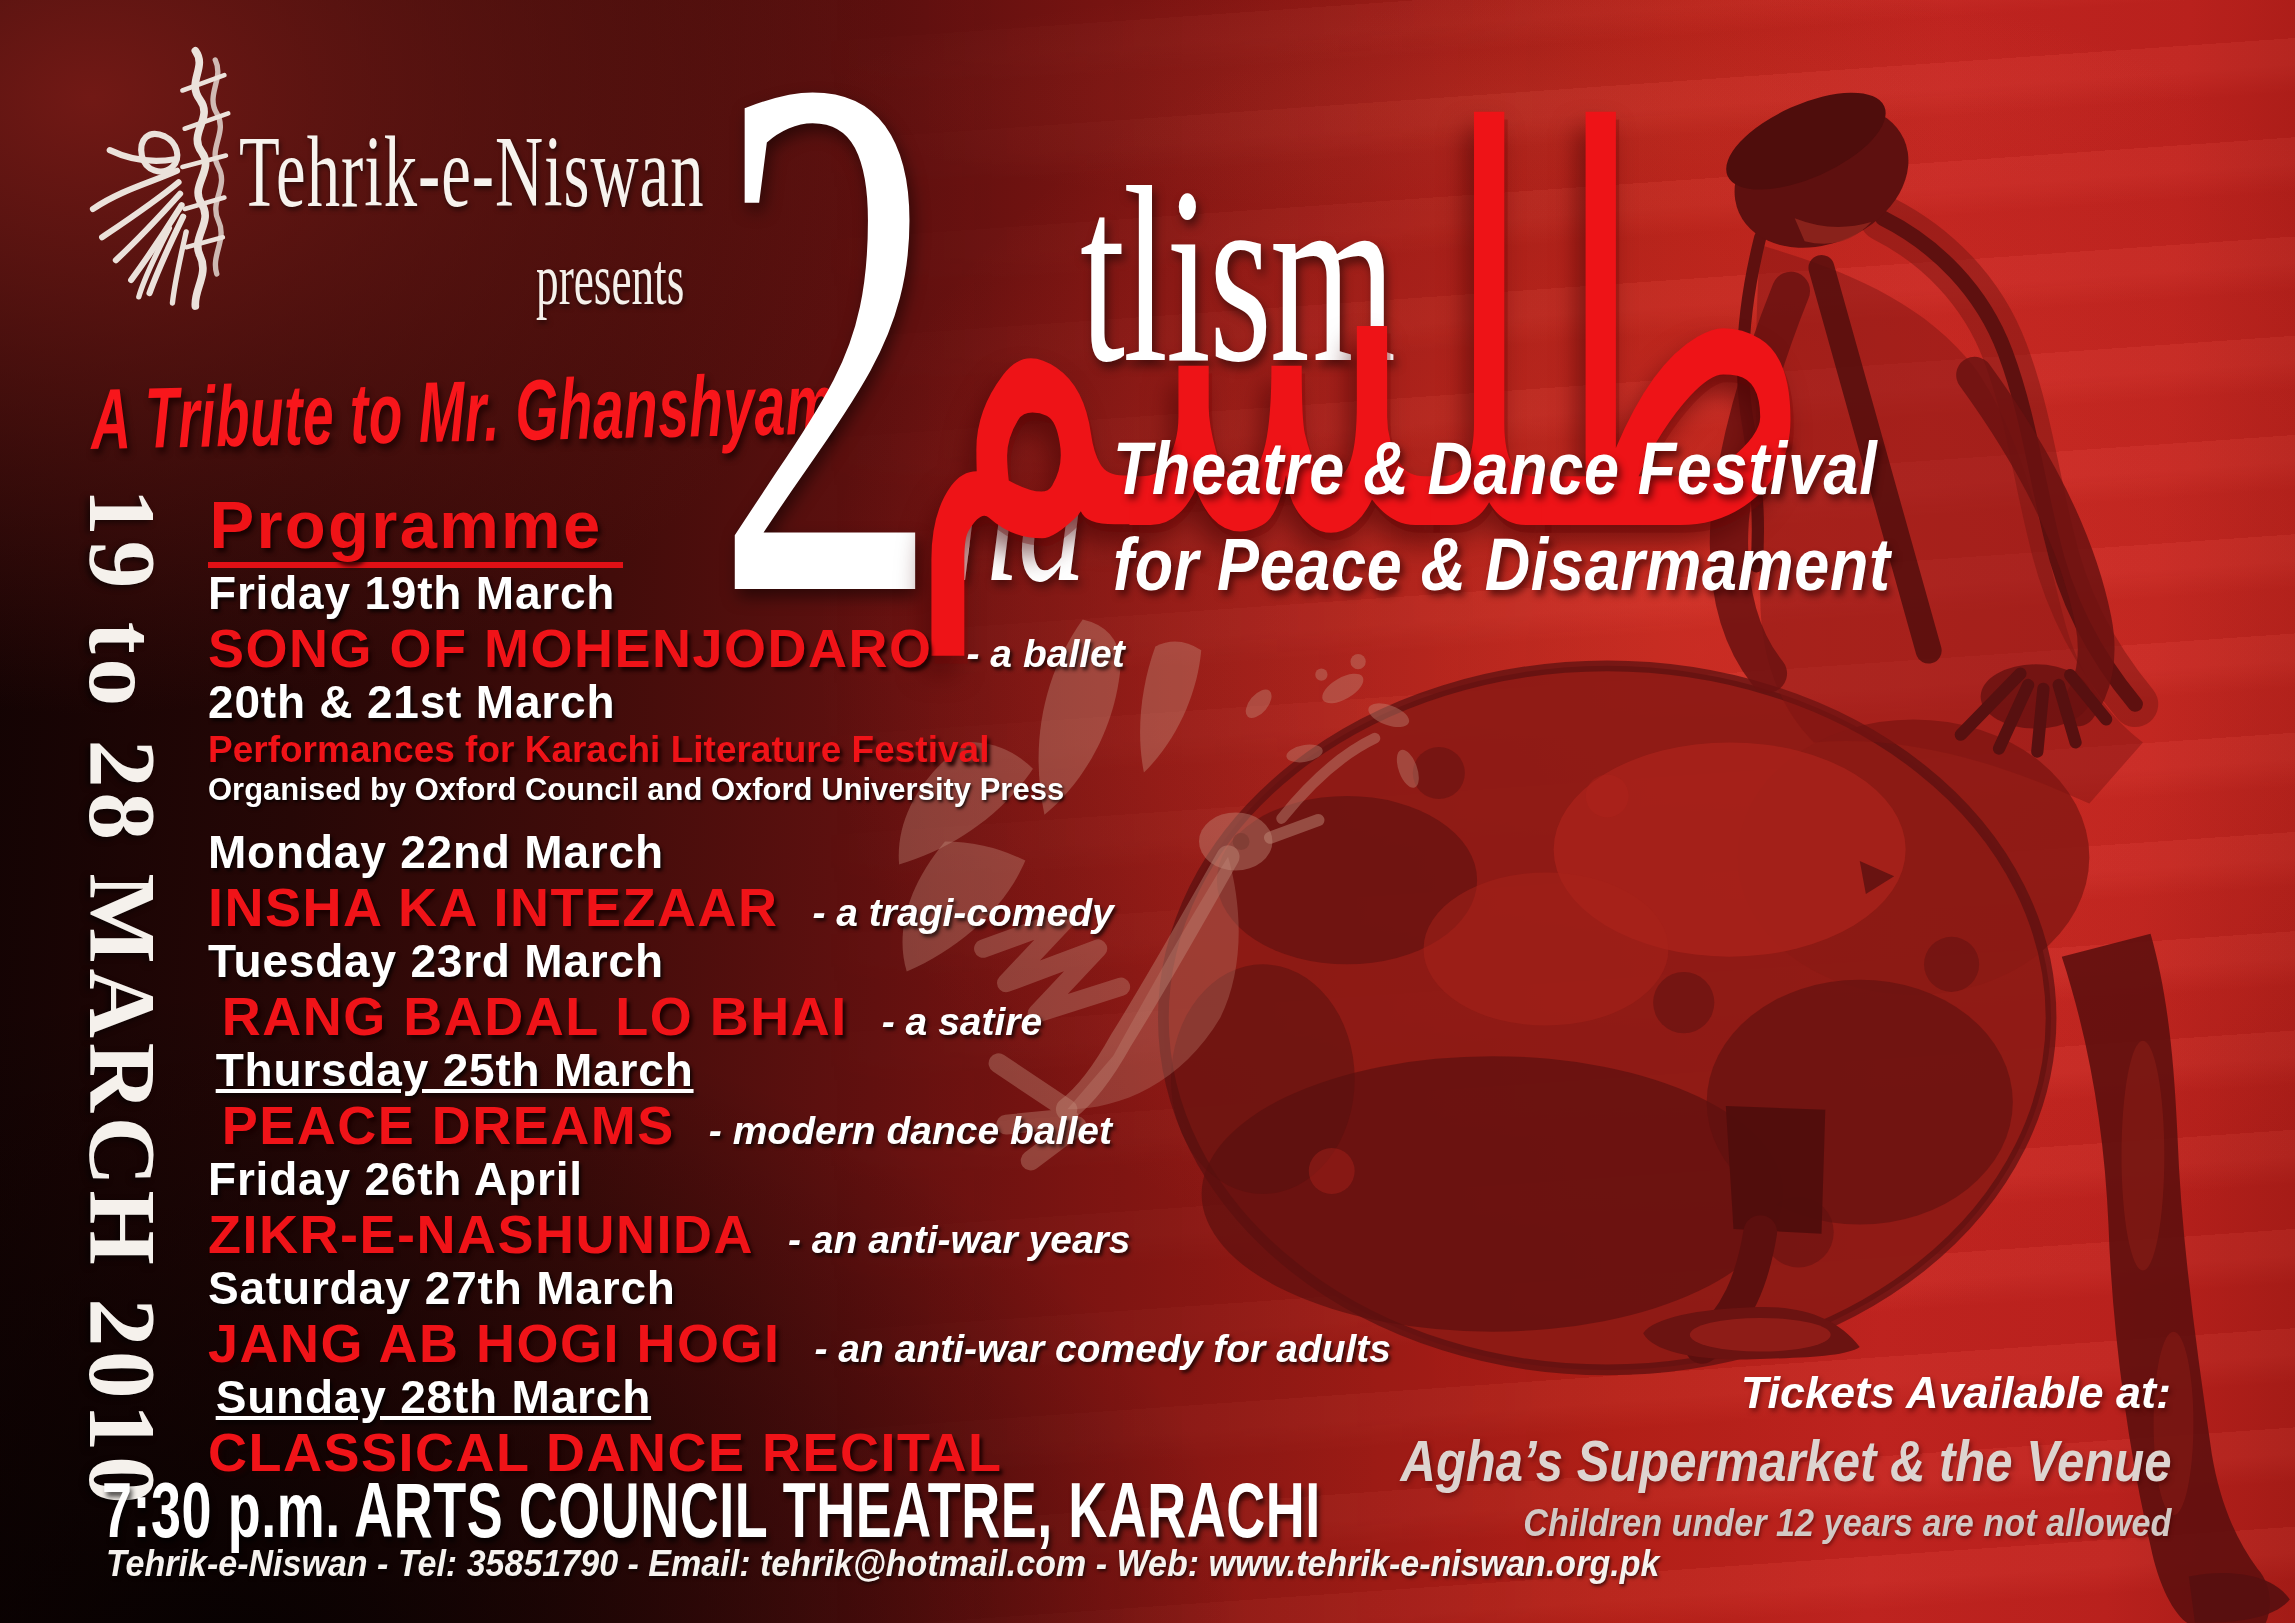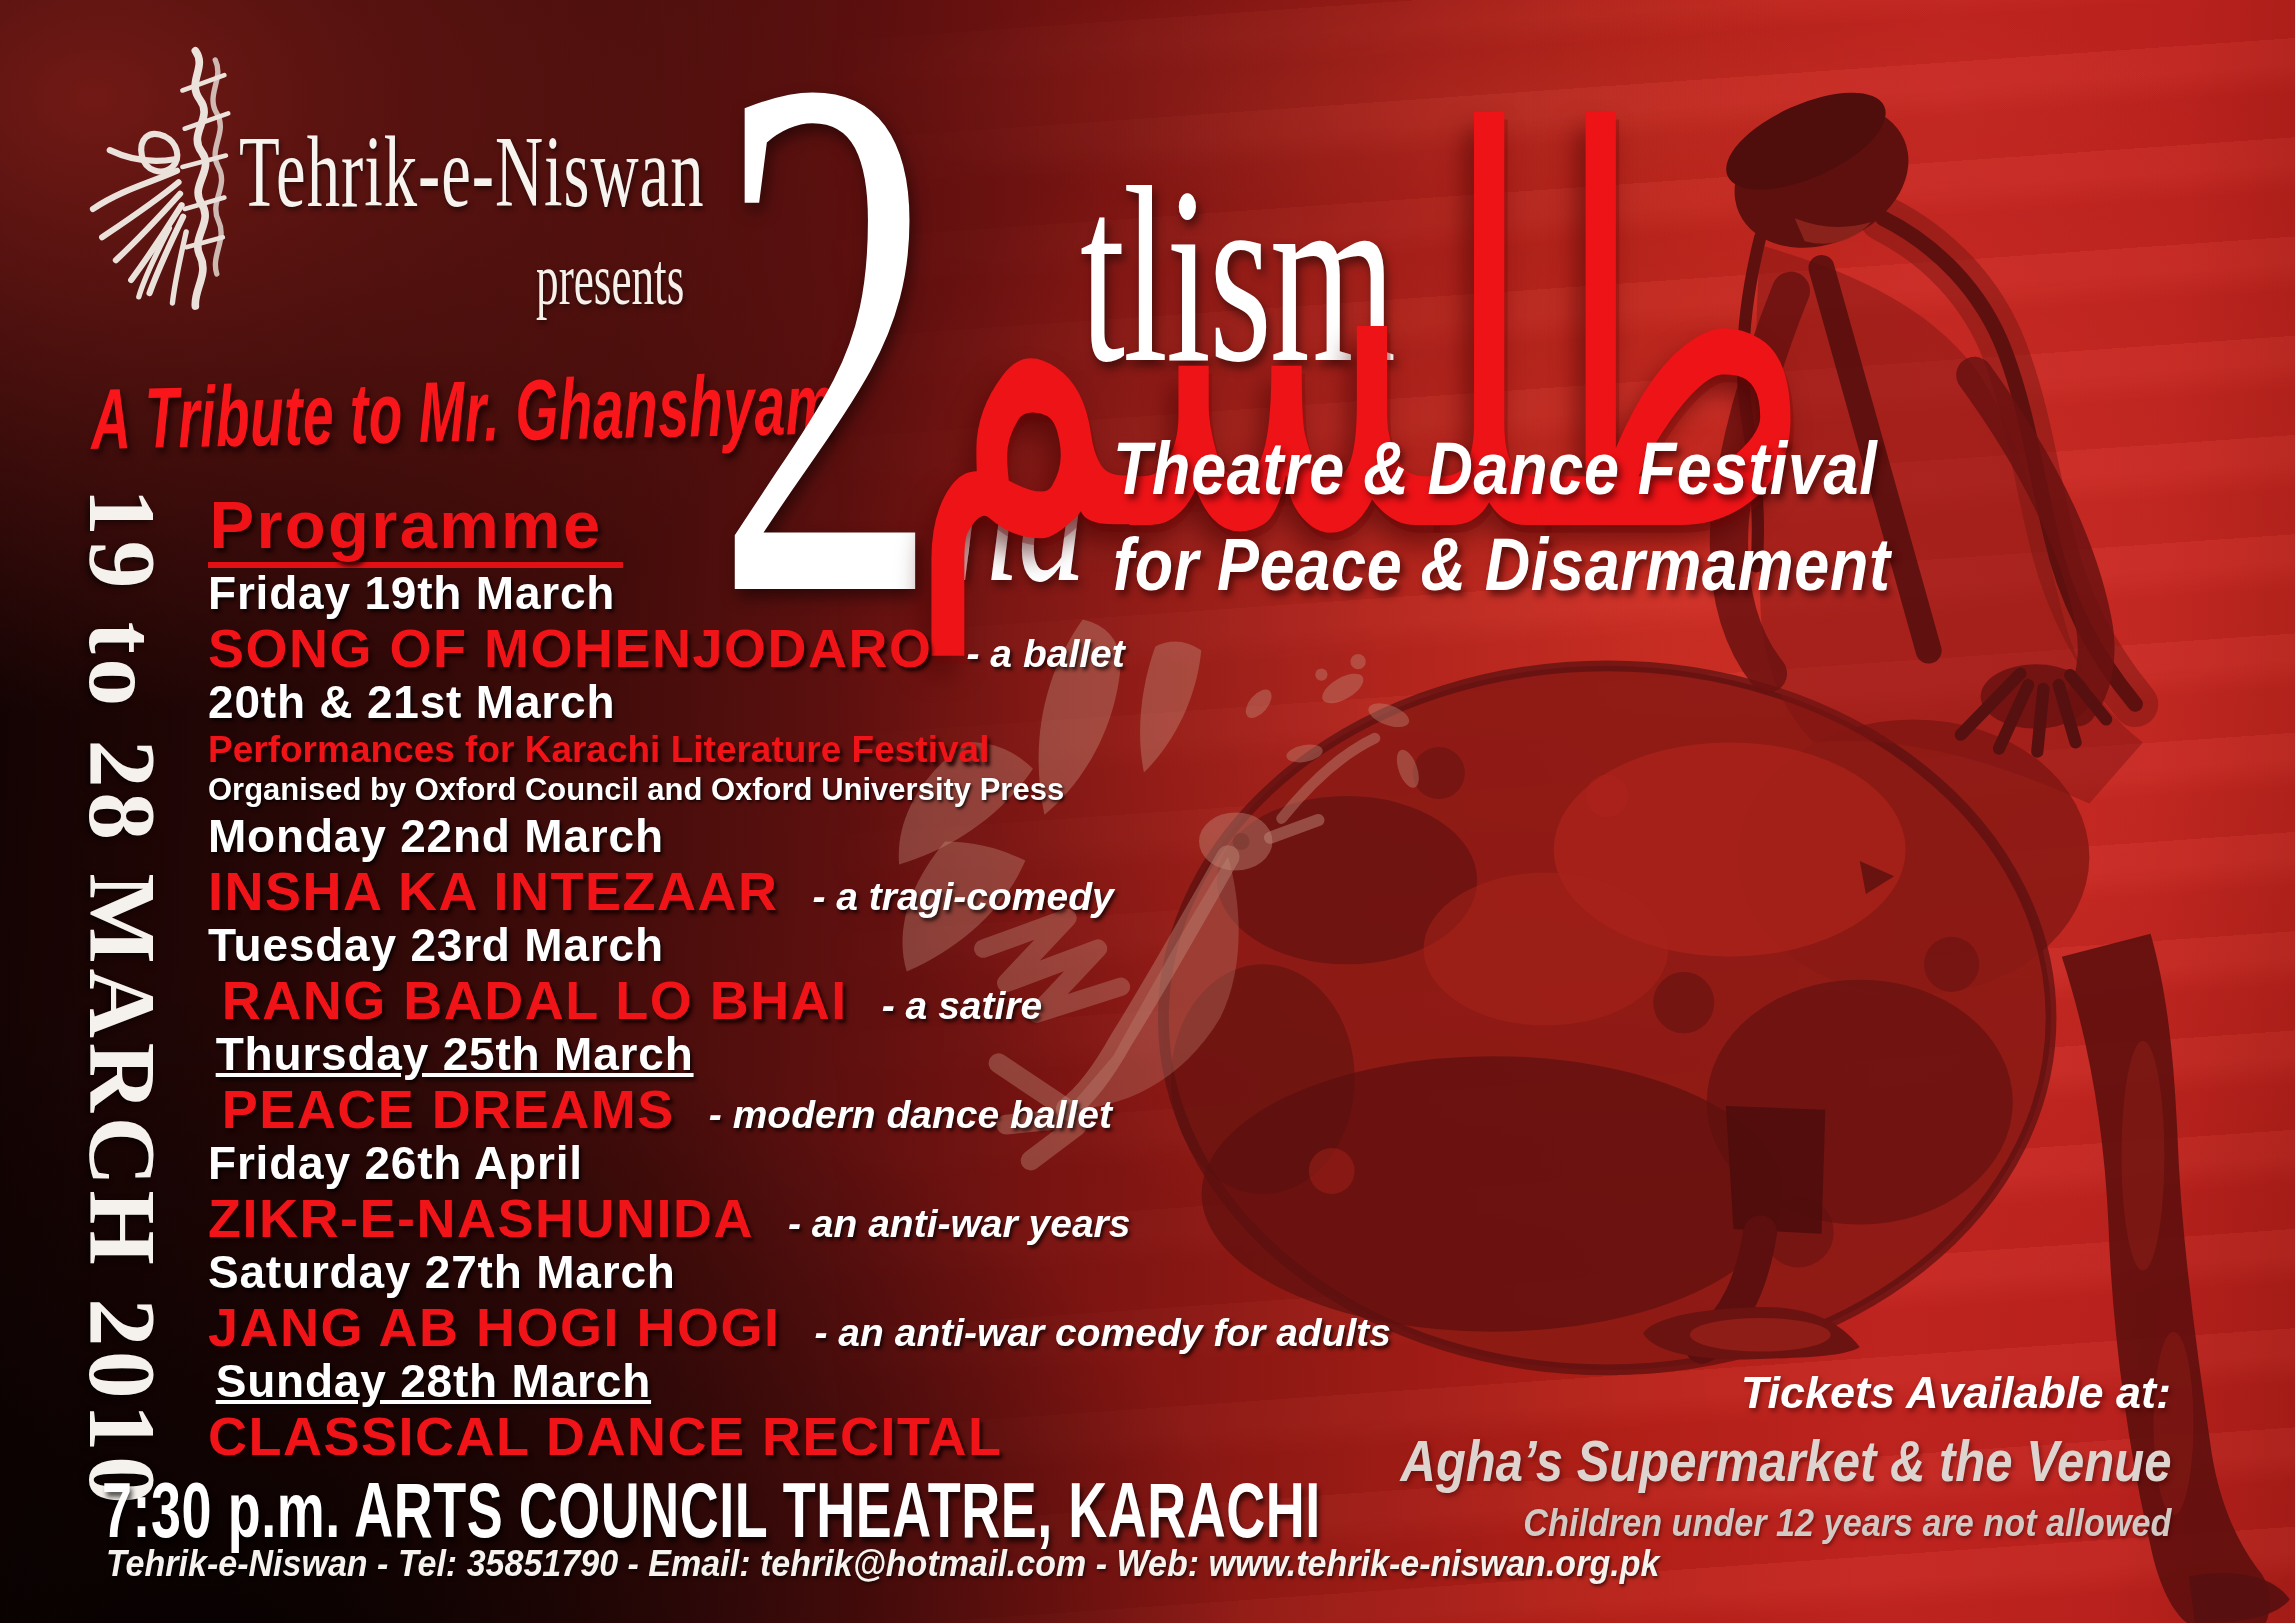--- a/index.html
+++ b/index.html
@@ -51,21 +51,21 @@
 
   .date-range{left:170px;top:488px;font-size:96px;font-weight:bold;line-height:1;color:#f5f1ec;
     letter-spacing:4.6px;white-space:nowrap;transform:rotate(90deg);transform-origin:left top;
     text-shadow:2.3px 3.1px 6.1px rgba(0,0,0,.6);}
 
   .programme{left:208px;top:497px;width:1194px;}
   .prog-heading{display:inline-block;font-size:67px;line-height:.85;font-weight:bold;color:#ef1317;
     letter-spacing:2.3px;border-bottom:6.9px solid #e11015;padding:0 20px 7.7px 1.5px;
     text-shadow:3.1px 3.8px 4.6px rgba(20,0,0,.85);}
   .entry{margin:0;}
-  .entry--lit{margin-bottom:2px;}
+  .entry--lit{margin-bottom:18px;}
   .e-date{font-size:46px;line-height:51px;font-weight:bold;color:#ffffff;letter-spacing:0.8px;
     text-shadow:2.3px 3.1px 3.8px rgba(0,0,0,.75);white-space:nowrap;}
   .title-row{display:flex;align-items:baseline;gap:34px;white-space:nowrap;}
   .e-title{font-size:54px;line-height:58px;font-weight:bold;color:#f01318;letter-spacing:1.5px;
     text-shadow:3.1px 3.8px 3.8px rgba(25,0,0,.9);}
   .e-sub{font-size:39px;font-weight:bold;font-style:italic;color:#ffffff;
     text-shadow:2.3px 3.1px 3.8px rgba(0,0,0,.7);}
   .entry--lit .e-title{font-size:37px;line-height:43px;letter-spacing:0;}
   .e-note{font-size:31px;line-height:38px;font-weight:bold;color:#ffffff;
     text-shadow:1.5px 2.3px 3.1px rgba(0,0,0,.8);}

